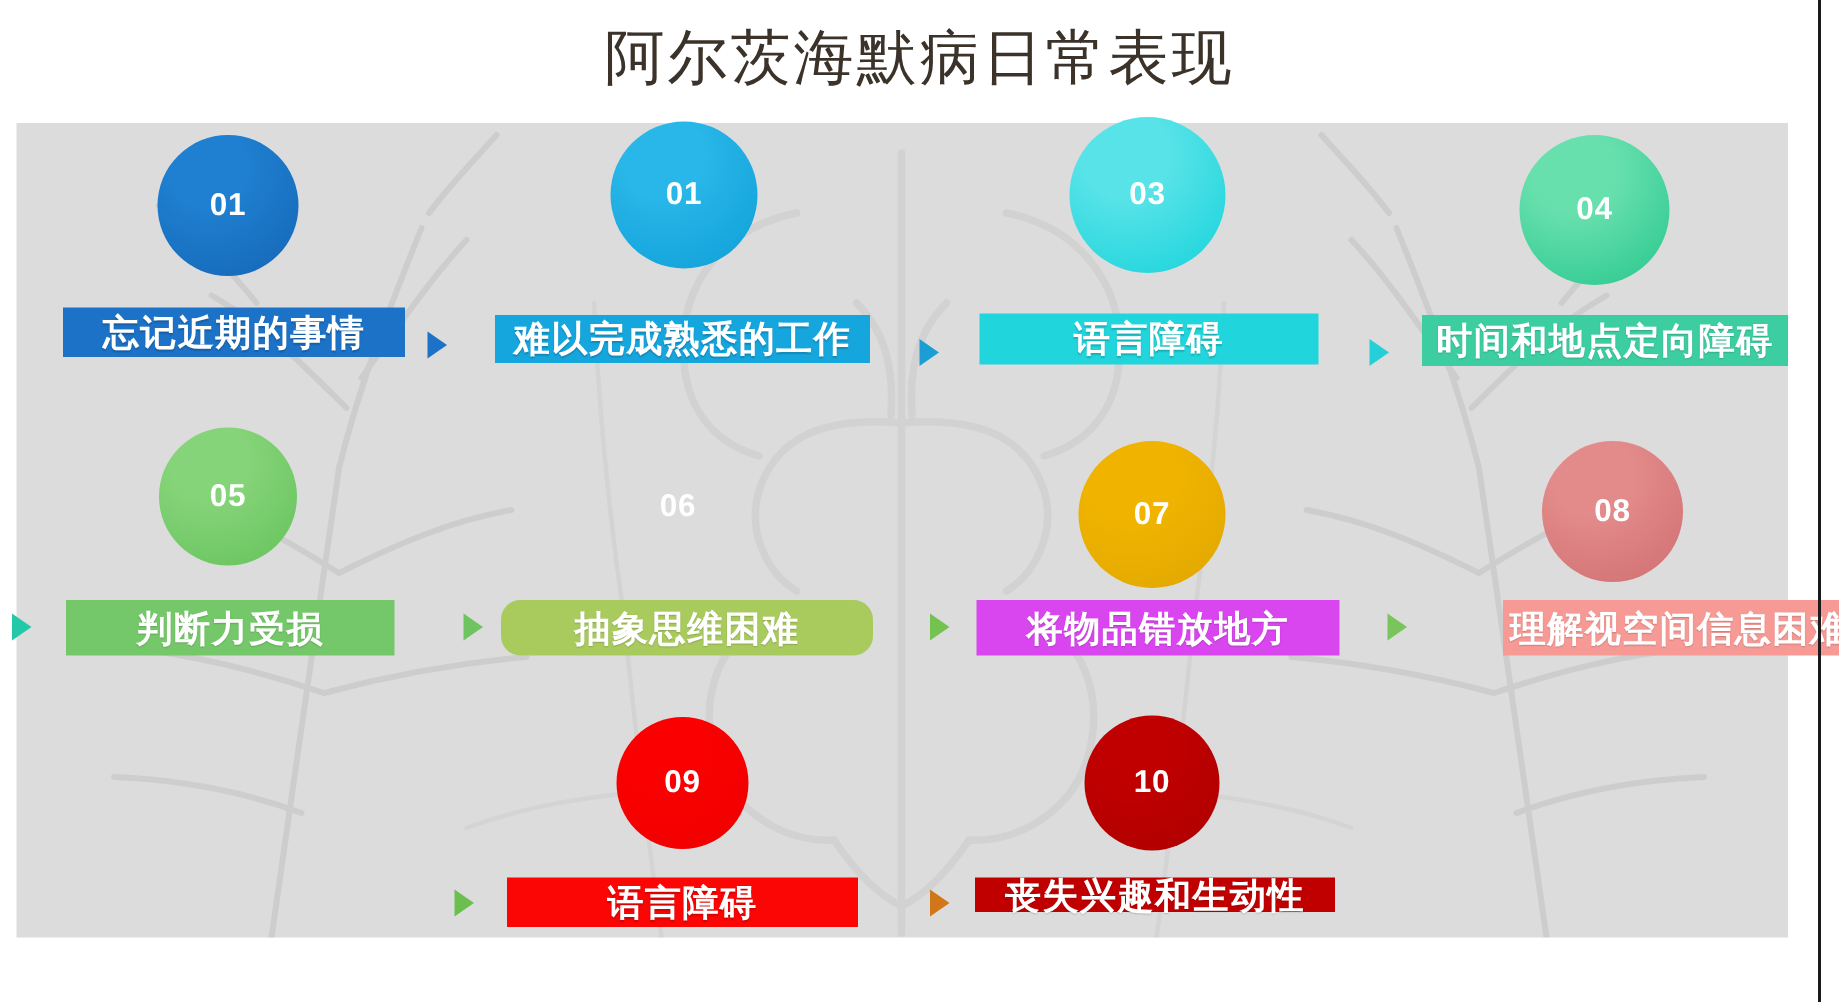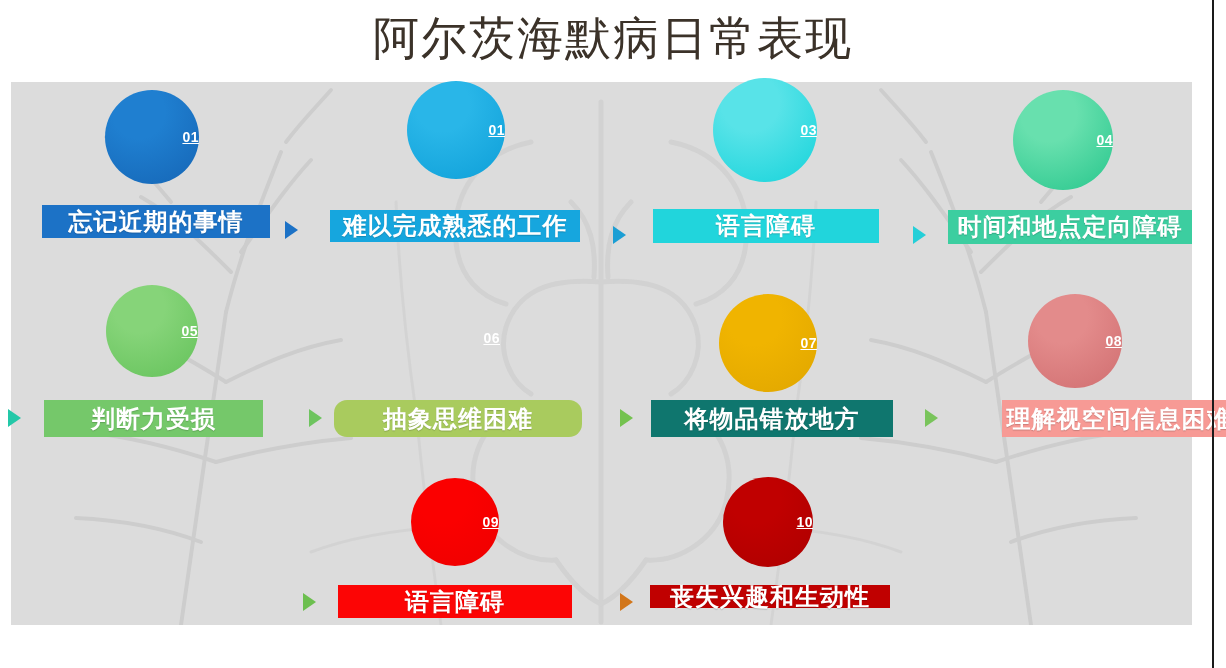--- a/index.html
+++ b/index.html
@@ -20,21 +20,21 @@
   }
 
   
   #page-title {
     position: absolute;
     left: 0;
     top: 6px;
     width: 1226px;
     text-align: center;
     font-family: "Liberation Serif", "DejaVu Serif", serif;
-    font-size: 46px;
+    font-size: 40px;
     line-height: 66px;
     letter-spacing: 2px;
     color: #3b3229;
     white-space: nowrap;
   }
 
   
   #canvas {
     position: absolute;
     left: 11px;
@@ -63,26 +63,25 @@
     top: 0;
     width: 2px;
     height: 668px;
     background: #1a1a1a;
   }
   .bubble {
     position: absolute;
     border-radius: 50%;
     color: #ffffff;
     font-weight: bold;
-    font-size: 14px;
+    font-size: 21px;
     display: flex;
     align-items: center;
-    justify-content: flex-end;
+    justify-content: center;
     letter-spacing: 0.5px;
-    text-decoration: underline;
   }
   .bar {
     position: absolute;
     color: #ffffff;
     font-weight: bold;
     font-size: 24px;
     display: flex;
     align-items: center;
     justify-content: center;
     letter-spacing: 1px;
@@ -197,21 +196,21 @@
       <div class="bubble" style="left: 404px; top: 290px; width: 96px; height: 96px;">
         <span>06</span>
       </div>
       <div class="bar" style="left: 334px; top: 400px; width: 248px; height: 37px; background: rgb(169, 203, 94); border-radius: 13px;">
         <span>抽象思维困难</span>
       </div>
       <div class="arrow" style="left: 309px; top: 409px; border-left: 13px solid rgb(110, 196, 95);"></div>
       <div class="bubble" style="left: 719px; top: 294px; width: 98px; height: 98px; background: radial-gradient(circle at 36% 24%, rgb(240, 180, 0) 0%, rgb(240, 180, 0) 28%, rgb(224, 166, 0) 100%);">
         <span>07</span>
       </div>
-      <div class="bar" style="left: 651px; top: 400px; width: 242px; height: 37px; background: #0f766e;">
+      <div class="bar" style="left: 651px; top: 400px; width: 242px; height: 37px; background: #d946ef;">
         <span>将物品错放地方</span>
       </div>
       <div class="arrow" style="left: 620px; top: 409px; border-left: 13px solid rgb(116, 194, 79);"></div>
       <div class="bubble" style="left: 1028px; top: 294px; width: 94px; height: 94px; background: radial-gradient(circle at 36% 24%, rgb(227, 139, 139) 0%, rgb(227, 139, 139) 28%, rgb(208, 110, 112) 100%);">
         <span>08</span>
       </div>
       <div class="bar" style="left: 958px; top: 400px; width: 234px; height: 37px; background: rgb(247, 154, 149); margin-left: 44px;">
         <span>理解视空间信息困难</span>
       </div>
       <div class="arrow" style="left: 925px; top: 409px; border-left: 13px solid rgb(121, 196, 91);"></div>

